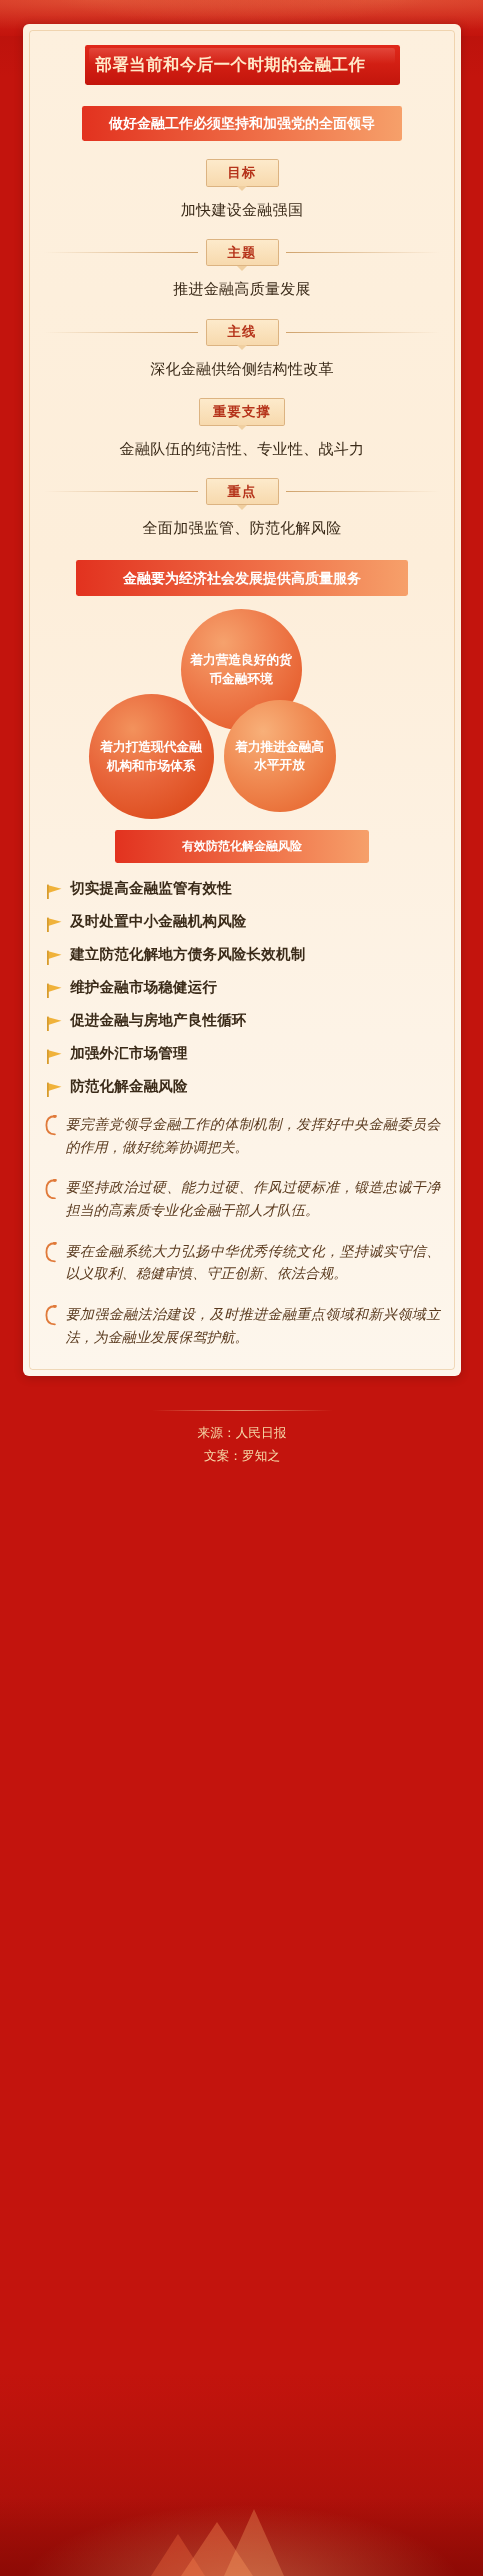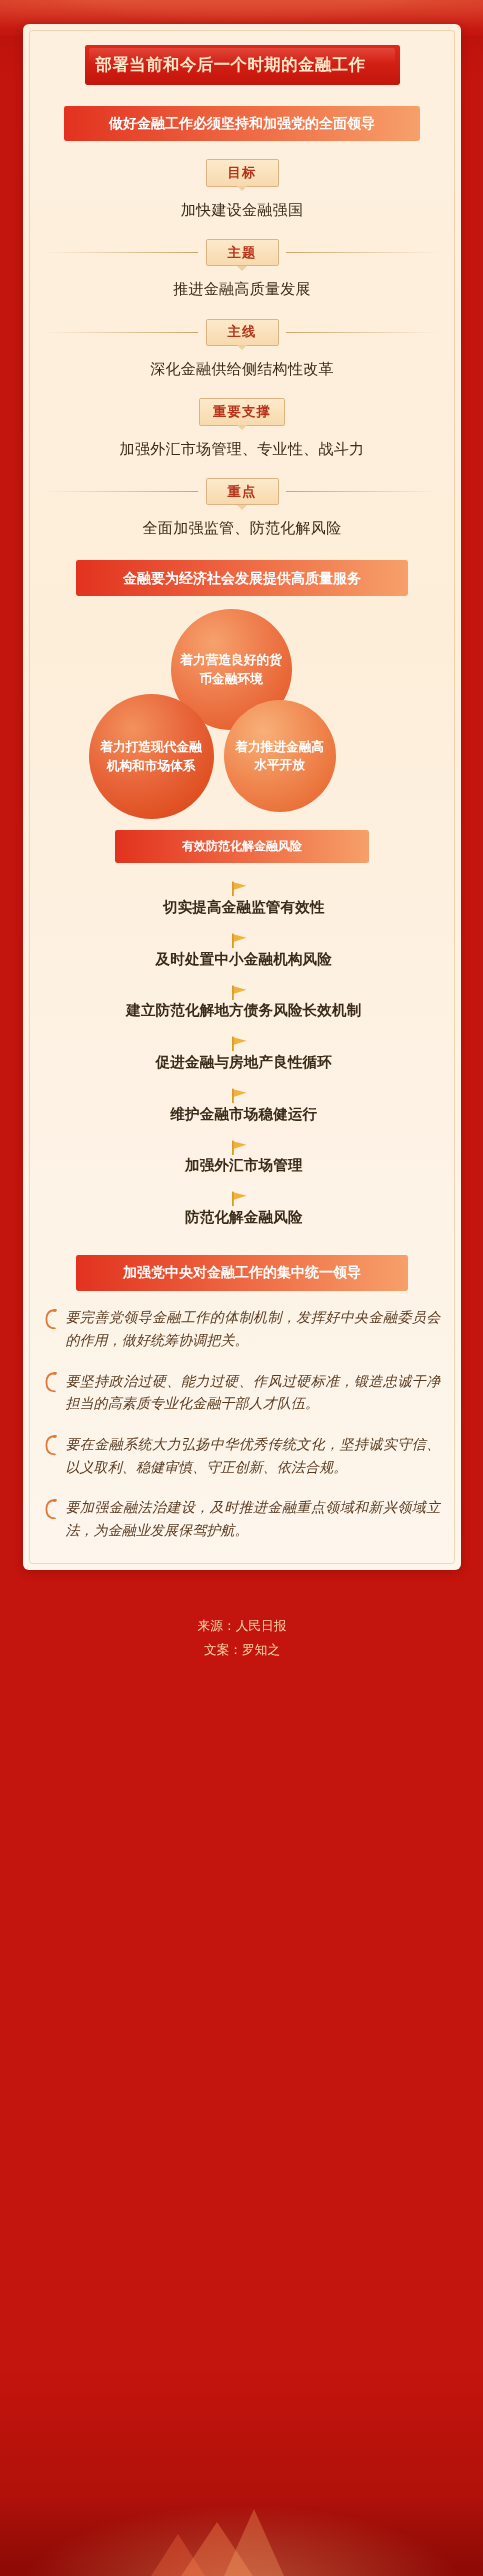--- a/index.html
+++ b/index.html
@@ -71,21 +71,21 @@
     background: linear-gradient(90deg, #e2321f 0%, #f0734a 60%, #f6a06a 100%);
     color: #fff;
     text-align: center;
     font-size: 14px;
     font-weight: bold;
     line-height: 1.5;
     padding: 7.3px 9.7px;
     border-radius: 2.4px;
   }
   .grad-banner.narrow { width: 254px; }
-  .grad-banner.wide { width: 356px; }
+  .grad-banner.wide { width: 320px; }
   .grad-banner.small { font-size: 12px; }
 
   
   .label-row {
     display: flex;
     align-items: center;
     justify-content: flex-end;
     margin-top: 18px;
   }
   .label-row .rule {
@@ -144,42 +144,41 @@
     justify-content: center;
     text-align: center;
     color: #fff;
     font-weight: bold;
     font-size: 12.7px;
     line-height: 1.45;
     padding: 6px;
   }
   .circle.c1 {
     width: 121px; height: 121px;
-    left: 127px; top: 0;
+    left: 137px; top: 0;
     background: radial-gradient(circle at 35% 28%, #f6a26d 0%, #ee7a4a 45%, #e2501f 100%);
   }
   .circle.c2 {
     width: 125px; height: 125px;
     left: 45px; top: 85px;
     background: radial-gradient(circle at 35% 28%, #f3925c 0%, #e8653a 45%, #d8400f 100%);
   }
   .circle.c3 {
     width: 112px; height: 112px;
     left: 180px; top: 91px;
     background: radial-gradient(circle at 35% 28%, #f8b079 0%, #f08a52 45%, #e55f28 100%);
   }
 
   
   .flag-list { margin-top: 15.7px; }
   .flag-item {
     display: flex;
-    align-items: center;
+    align-items: flex-end;
     margin-top: 12px;
     padding-left: 3.6px;
-    flex-direction: column;
   }
   .flag-item:first-child { margin-top: 3.6px; }
   .flag-ico {
     flex: 0 0 auto;
     width: 15.7px; height: 15.7px;
     margin-top: 3px;
     margin-right: 7.3px;
   }
   .flag-text {
     color: #3a2a18;
@@ -282,21 +281,21 @@
       <span class="chip">主线</span>
       <span class="rule right"></span>
     </div>
     <div class="stmt">深化金融供给侧结构性改革</div>
 
     <div class="label-row">
       <span class="rule"></span>
       <span class="chip">重要支撑</span>
       <span class="rule right"></span>
     </div>
-    <div class="stmt">加强外汇市场管理、专业性、战斗力</div>
+    <div class="stmt">金融队伍的纯洁性、专业性、战斗力</div>
 
     <div class="label-row">
       <span class="rule"></span>
       <span class="chip">重点</span>
       <span class="rule right"></span>
     </div>
     <div class="stmt">全面加强监管、防范化解风险</div>
 
     <div class="grad-banner">金融要为经济社会发展提供高质量服务</div>
 
@@ -336,52 +335,51 @@
         </span>
         <span class="flag-text">建立防范化解地方债务风险长效机制</span>
       </div>
       <div class="flag-item">
         <span class="flag-ico">
           <svg width="15.7" height="15.7" viewBox="0 0 26 26">
               <path d="M2 2 L24 8 L2 15 Z" fill="#f0b23a"></path>
               <rect x="0" y="1" width="3" height="24" fill="#d89c2c"></rect>
             </svg>
         </span>
+        <span class="flag-text">维护金融市场稳健运行</span>
+      </div>
+      <div class="flag-item">
+        <span class="flag-ico">
+          <svg width="15.7" height="15.7" viewBox="0 0 26 26">
+              <path d="M2 2 L24 8 L2 15 Z" fill="#f0b23a"></path>
+              <rect x="0" y="1" width="3" height="24" fill="#d89c2c"></rect>
+            </svg>
+        </span>
         <span class="flag-text">促进金融与房地产良性循环</span>
       </div>
       <div class="flag-item">
         <span class="flag-ico">
           <svg width="15.7" height="15.7" viewBox="0 0 26 26">
               <path d="M2 2 L24 8 L2 15 Z" fill="#f0b23a"></path>
               <rect x="0" y="1" width="3" height="24" fill="#d89c2c"></rect>
             </svg>
         </span>
-        <span class="flag-text">维护金融市场稳健运行</span>
-      </div>
-      <div class="flag-item">
-        <span class="flag-ico">
-          <svg width="15.7" height="15.7" viewBox="0 0 26 26">
-              <path d="M2 2 L24 8 L2 15 Z" fill="#f0b23a"></path>
-              <rect x="0" y="1" width="3" height="24" fill="#d89c2c"></rect>
-            </svg>
-        </span>
         <span class="flag-text">加强外汇市场管理</span>
       </div>
       <div class="flag-item">
         <span class="flag-ico">
           <svg width="15.7" height="15.7" viewBox="0 0 26 26">
               <path d="M2 2 L24 8 L2 15 Z" fill="#f0b23a"></path>
               <rect x="0" y="1" width="3" height="24" fill="#d89c2c"></rect>
             </svg>
         </span>
         <span class="flag-text">防范化解金融风险</span>
       </div>
     </div>
 
-    <div class="grad-banner" style="margin-top:27px">加强党中央对金融工作的集中统一领导</div>
 
     <div class="para-list">
       <div class="para-item">
         <span class="para-mark">
           <svg width="13.3" height="20.6" viewBox="0 0 22 34">
               <path d="M18 2 C6 2 4 10 4 17 C4 24 6 32 18 32" stroke="#e07a3a" stroke-width="3" fill="none" stroke-linecap="round"></path>
               <circle cx="18" cy="2" r="3" fill="#e07a3a"></circle>
             </svg>
         </span>
         <span class="para-text">要完善党领导金融工作的体制机制，发挥好中央金融委员会的作用，做好统筹协调把关。</span>

